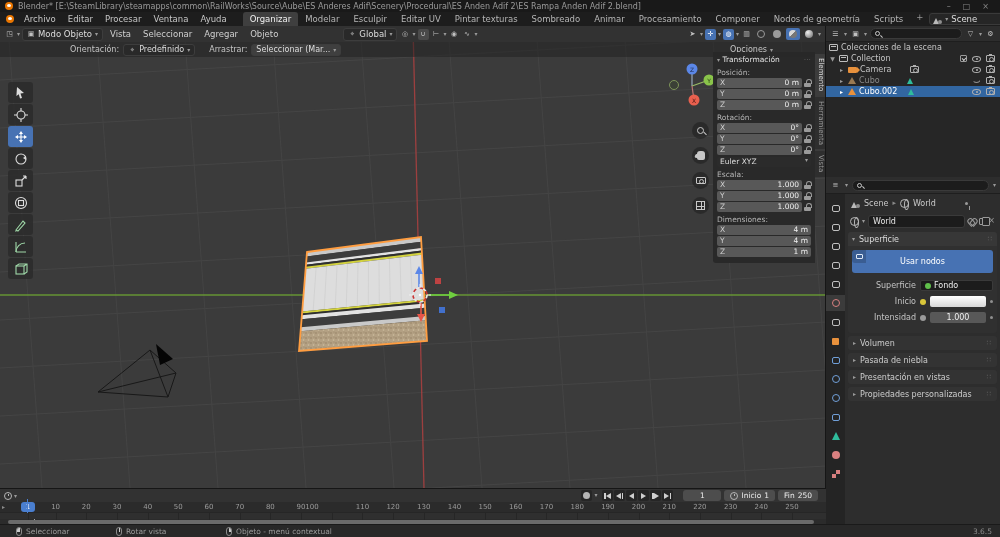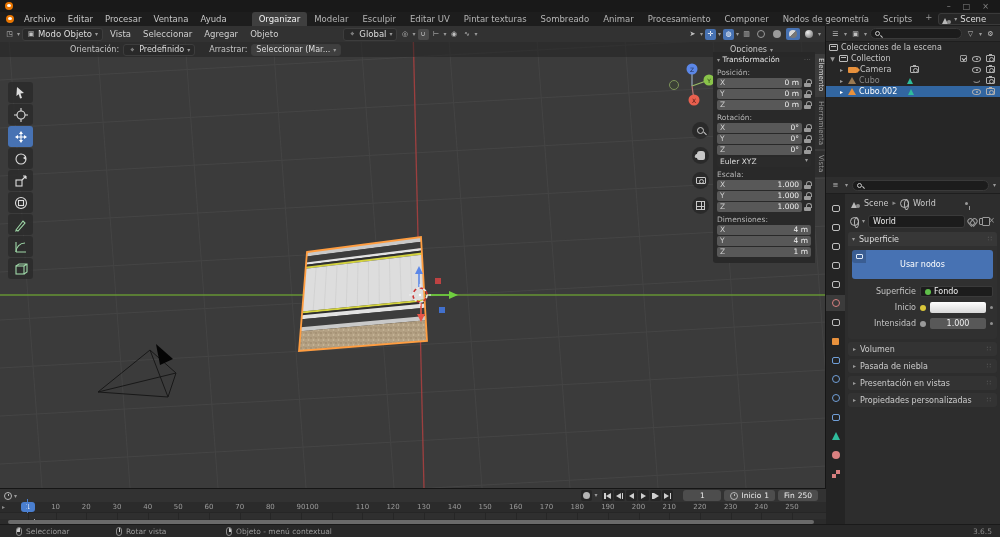--- a/index.html
+++ b/index.html
@@ -15,21 +15,21 @@
   .blogo:after { content:""; position:absolute; left:2px; top:2px; width:4px; height:3px; border-radius:50%; background:#fff; }
   .title-text { white-space:nowrap; overflow:hidden; }
   .winctl { margin-left:auto; display:flex; gap:12px; color:#888; font-size:8px; padding-right:6px; }
   .winctl span { cursor:default; }
 
   
   .topbar { position:absolute; left:0; top:12px; width:1000px; height:14px; background:#1d1d1d;
             display:flex; align-items:center; font-size:8.5px; color:#c6c6c6; }
   .topbar .blogo { margin:0 4px 0 6px; }
   .menu-item { padding:0 6px; line-height:14px; }
-  .ws-tabs { display:flex; margin-left:19px; height:14px;text-align:center; }
+  .ws-tabs { display:flex; margin-left:10px; height:14px;text-align:center; }
   .ws-tab { padding:0 7px; line-height:14px; color:#b5b5b5; border-radius:3px 3px 0 0; white-space:nowrap; }
   .ws-tab.active { background:#3f3f3f; color:#f0f0f0; }
   .ws-plus { padding:0 6px; color:#999; }
   .topbar-right { margin-left:auto; display:flex; gap:6px; padding-right:4px; }
   .id-selector { display:flex; align-items:center; background:#262626; border:1px solid #3a3a3a; border-radius:3px;
                  height:12px; padding:0 3px; gap:3px; }
   .id-selector .name { color:#ddd; min-width:52px; }
   .mini-ic { width:8px; height:8px; position:relative; flex:none; }
   .ic-copy { border:1px solid #9a9a9a; border-radius:1px; width:6px; height:7px; }
   .ic-copy:after { content:""; position:absolute; left:2px; top:-2px; width:6px; height:7px; border:1px solid #9a9a9a; border-radius:1px; background:#262626; }
@@ -150,21 +150,21 @@
   .db-row { display:flex; align-items:center; gap:3px; height:14px; margin:2px 5px; }
   .db-name { flex:1; background:#1c1c1c; border:1px solid #3a3a3a; border-radius:3px; height:13px;
              line-height:12px; padding:0 4px; color:#e5e5e5; }
   .heart { width:8px; height:8px; position:relative; }
   .heart:before,.heart:after { content:""; position:absolute; top:1px; width:4px; height:6px;
              border:1px solid #9a9a9a; border-radius:3px 3px 0 0; }
   .heart:before { left:0; transform:rotate(-40deg); } .heart:after { left:3px; transform:rotate(40deg); }
   .panel-hdr { height:14px; background:#373737; border-radius:3px 3px 0 0; margin:4px 3px 0;
                display:flex; align-items:center; gap:4px; padding:0 4px; color:#dcdcdc; }
   .panel-body { background:#303030; margin:0 3px; border-radius:0 0 3px 3px; padding:4px 4px 6px; }
-  .btn-blue { height:29px; background:#4772b3; border-radius:3px; color:#fff; display:flex; align-items:center;
+  .btn-blue { height:23px; background:#4772b3; border-radius:3px; color:#fff; display:flex; align-items:center;
               justify-content:center; position:relative; margin-bottom:6px; }
   .btn-blue .nodeic { position:absolute; left:0; top:0; width:14px; height:13px; background:rgba(0,0,0,.18);
               border-radius:3px 0 0 3px; display:flex; align-items:center; justify-content:center; }
   .nodeic i { width:7px; height:5px; border:1px solid #dfe9f7; border-radius:1px; display:block; }
   .pr-row { display:flex; align-items:center; height:13px; margin:3px 0; gap:4px; }
   .pr-lab { width:64px; text-align:right; color:#c3c3c3; flex:none; }
   .sock { width:6px; height:6px; border-radius:50%; flex:none; }
   .pr-field { flex:1; height:11px; border-radius:2px; display:flex; align-items:center; padding:0 4px; color:#eee; }
   .f-dark { background:#1c1c1c; border:1px solid #3a3a3a; gap:3px; }
   .f-white { background:linear-gradient(#fff,#d8d8d8); }
@@ -208,20 +208,21 @@
   .mouse.rmb:after { content:""; position:absolute; right:0; top:0; width:2.5px; height:4px; background:#c9c9c9; border-radius:0 2px 0 0; }
   .version { position:absolute; right:8px; color:#8a8a8a; }
 </style>
 </head>
 <body>
 
 <div id="root">
 
   <div class="titlebar">
     <span class="blogo"></span>
+    <span class="title-text">Blender* [E:\SteamLibrary\steamapps\common\RailWorks\Source\Aube\ES Anderes Adif\Scenery\Procedural\ES Anden Adif 2\ES Rampa Anden Adif 2.blend]</span>
     <span class="winctl">
       <span>–</span>
       <span>□</span>
       <span>×</span>
     </span>
   </div>
 
   <div class="topbar">
     <span class="blogo"></span>
     <span class="menu-item">Archivo</span>

